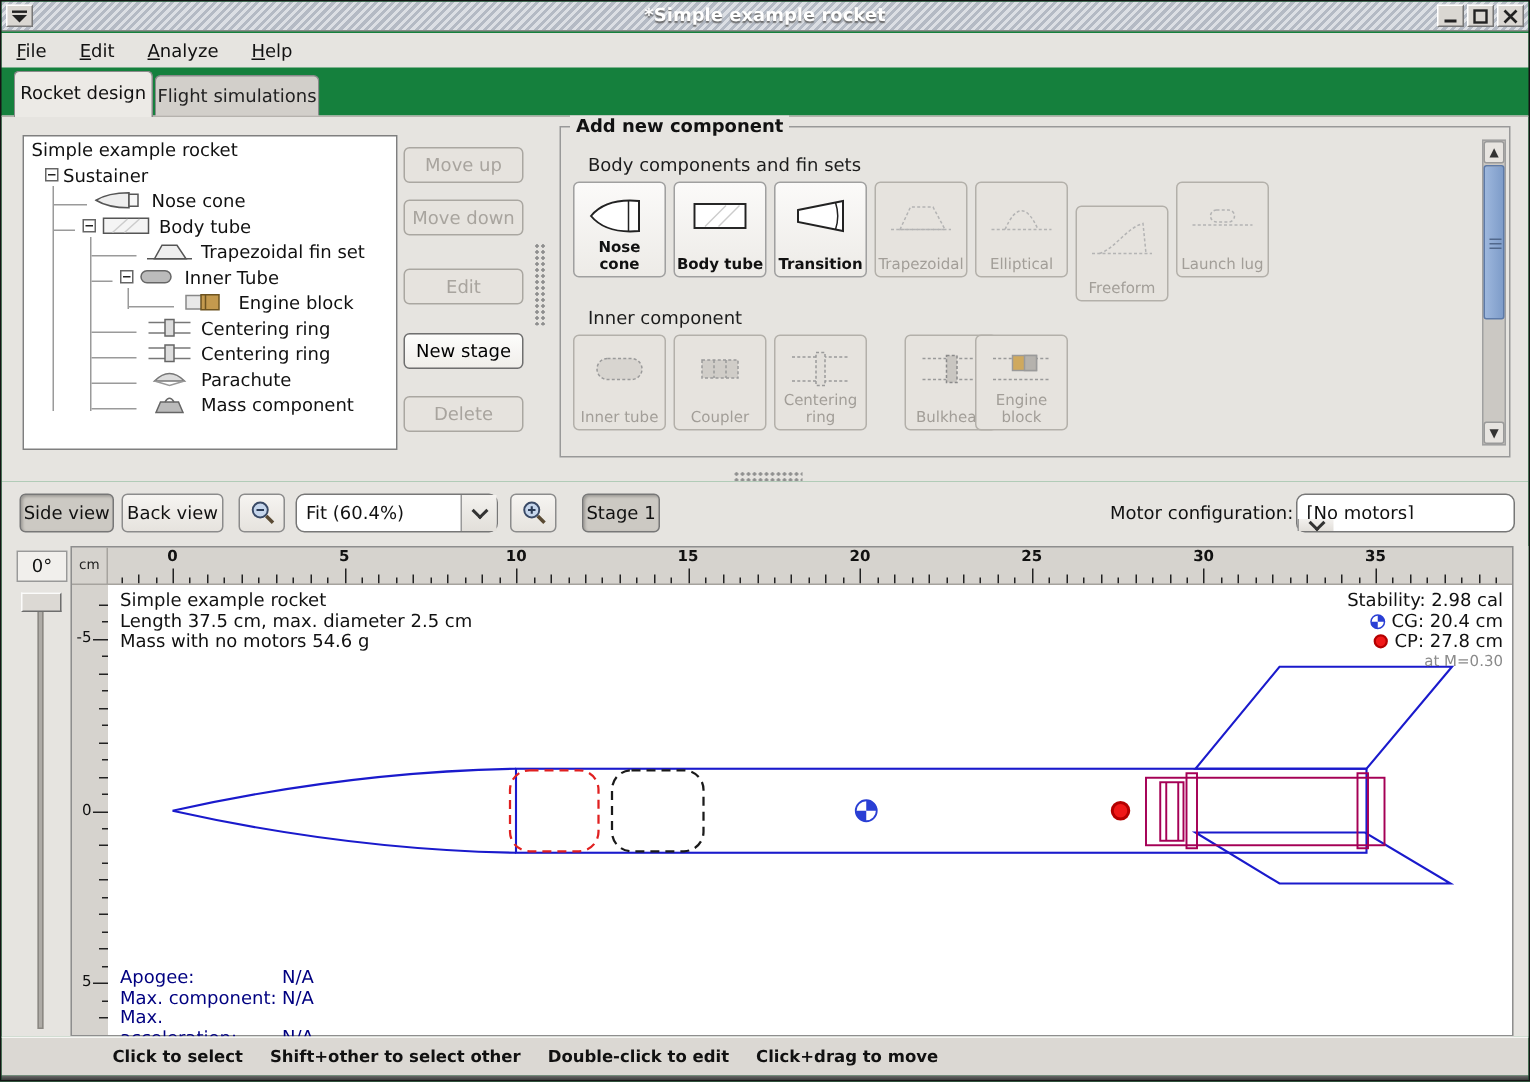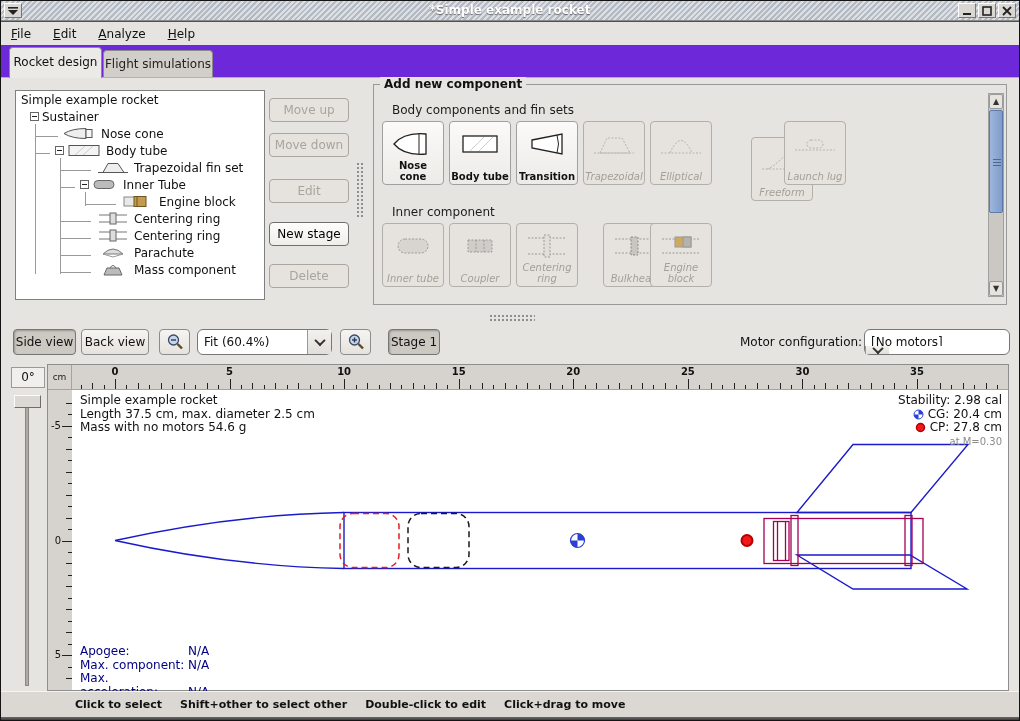--- a/index.html
+++ b/index.html
@@ -1,17 +1,17 @@
 <!DOCTYPE html>
 <html><head>
 <meta charset="utf-8">
 <style>
   * { margin:0; padding:0; box-sizing:border-box; font-family:"DejaVu Sans", sans-serif; }
   html,body { width:1020px; height:721px; overflow:hidden; background:#555; }
-  #window { position:relative; width:1020px; height:721px; background:#6d28d9; border:1px solid #141414; overflow:hidden; }
+  #window { position:relative; width:1020px; height:721px; background:#15803d; border:1px solid #141414; overflow:hidden; }
 
   
   .titlebar { position:absolute; left:0; top:0; width:100%; height:20px;
     background:repeating-linear-gradient(135deg,#b4bac4 0 2px,#dcdfe4 2px 4px);
     border-bottom:1px solid #8a8a8a; }
   .title-text { position:absolute; left:0; right:0; top:2px; text-align:center; font-size:12px; font-weight:bold; color:#fff; text-shadow:0 1px 1px #666; }
   .tb-btn { position:absolute; top:2px; width:18px; height:15px; background:#dad7d2; border:1px solid #777; border-top-color:#fff; border-left-color:#fff; display:flex; align-items:center; justify-content:center; }
   .tb-menu { left:3px; }
   .tb-min { right:43px; } .tb-max { right:23px; } .tb-close { right:3px; }
 
@@ -48,21 +48,21 @@
     background-image:radial-gradient(#8f8f8f 1px, transparent 1.3px); background-size:4px 4px; }
 
   
   .group { position:absolute; left:372px; top:6px; width:634px; height:221px; border:1px solid #999; }
   .group-title { position:absolute; left:6px; top:-8px; background:#e6e4e0; padding:0 4px; font-size:12px; font-weight:bold; color:#111; }
   .section-label { position:absolute; font-size:12px; color:#1c1c1c; }
   .comp-btn { position:absolute; width:62px; height:64px; border:1px solid #a0a0a0; border-radius:4px; background:linear-gradient(#fbfaf9,#edebe7); display:flex; flex-direction:column; align-items:center; justify-content:flex-end; padding-bottom:2px; }
   .comp-btn .cicon { position:absolute; top:6px; left:50%; transform:translateX(-50%); }
   .comp-btn .clabel { font-size:10px; font-weight:bold; color:#111; text-align:center; line-height:11px; width:58px; }
   .comp-btn.disabled { background:#e6e3de; border-color:#b3b0aa; }
-  .comp-btn.disabled .clabel { color:#a29e98; font-weight:normal;font-style:italic; }
+  .comp-btn.disabled .clabel { color:#a29e98; font-weight:normal; }
 
   
   .scrollbar { position:absolute; left:614px; top:8px; width:16px; height:204px; background:#cbc8c3; border:1px solid #a0a0a0; }
   .sb-btn { position:absolute; left:0; width:14px; height:15px; background:#e7e4e0; border:1px solid #9a9a9a; border-radius:2px; font-size:8px; text-align:center; line-height:13px; color:#333; }
   .sb-thumb { position:absolute; left:0; top:16px; width:14px; height:103px; background:linear-gradient(90deg,#9db7dd,#7e9cc9); border:1px solid #5d7aa8; border-radius:2px; }
   .sb-grip { position:absolute; left:3px; top:48px; width:8px; height:1px; background:#51688c; box-shadow:0 3px 0 #51688c, 0 6px 0 #51688c; }
 
   
   .toolbar { position:absolute; left:0; top:320px; width:100%; height:43px; background:#e6e4e0; }
   .tool-btn { position:absolute; top:8px; height:26px; border:1px solid #8c8c8c; border-radius:4px; background:linear-gradient(#f6f4f1,#e6e3de); font-size:12px; color:#111; text-align:center; line-height:24px; }
@@ -283,21 +283,21 @@
         </svg>
         <div class="clabel">Trapezoidal</div>
       </div>
       <div class="comp-btn disabled" style="left:276px; top:36px;">
         <svg class="cicon" width="46" height="32">
           <line x1="3" y1="25" x2="43" y2="25" stroke="#b4b4b4" stroke-dasharray="2,1.5"></line>
           <path d="M12,25 Q23,0 34,25" fill="none" stroke="#b4b4b4" stroke-dasharray="2,1.5"></path>
         </svg>
         <div class="clabel">Elliptical</div>
       </div>
-      <div class="comp-btn disabled" style="left:343px; top:52px;margin-left:34px;">
+      <div class="comp-btn disabled" style="left:343px; top:52px;">
         <svg class="cicon" width="46" height="32">
           <line x1="3" y1="25" x2="43" y2="25" stroke="#b4b4b4" stroke-dasharray="2,1.5"></line>
           <path d="M8,25 C18,22 26,8 37,5 L39,25" fill="none" stroke="#b4b4b4" stroke-dasharray="2,1.5"></path>
         </svg>
         <div class="clabel">Freeform</div>
       </div>
       <div class="comp-btn disabled" style="left:410px; top:36px;">
         <svg class="cicon" width="46" height="32">
           <line x1="3" y1="22" x2="43" y2="22" stroke="#b4b4b4" stroke-dasharray="2,1.5"></line>
           <rect x="15" y="12" width="16" height="8" rx="4" fill="none" stroke="#b4b4b4" stroke-dasharray="2,1.5"></rect>

